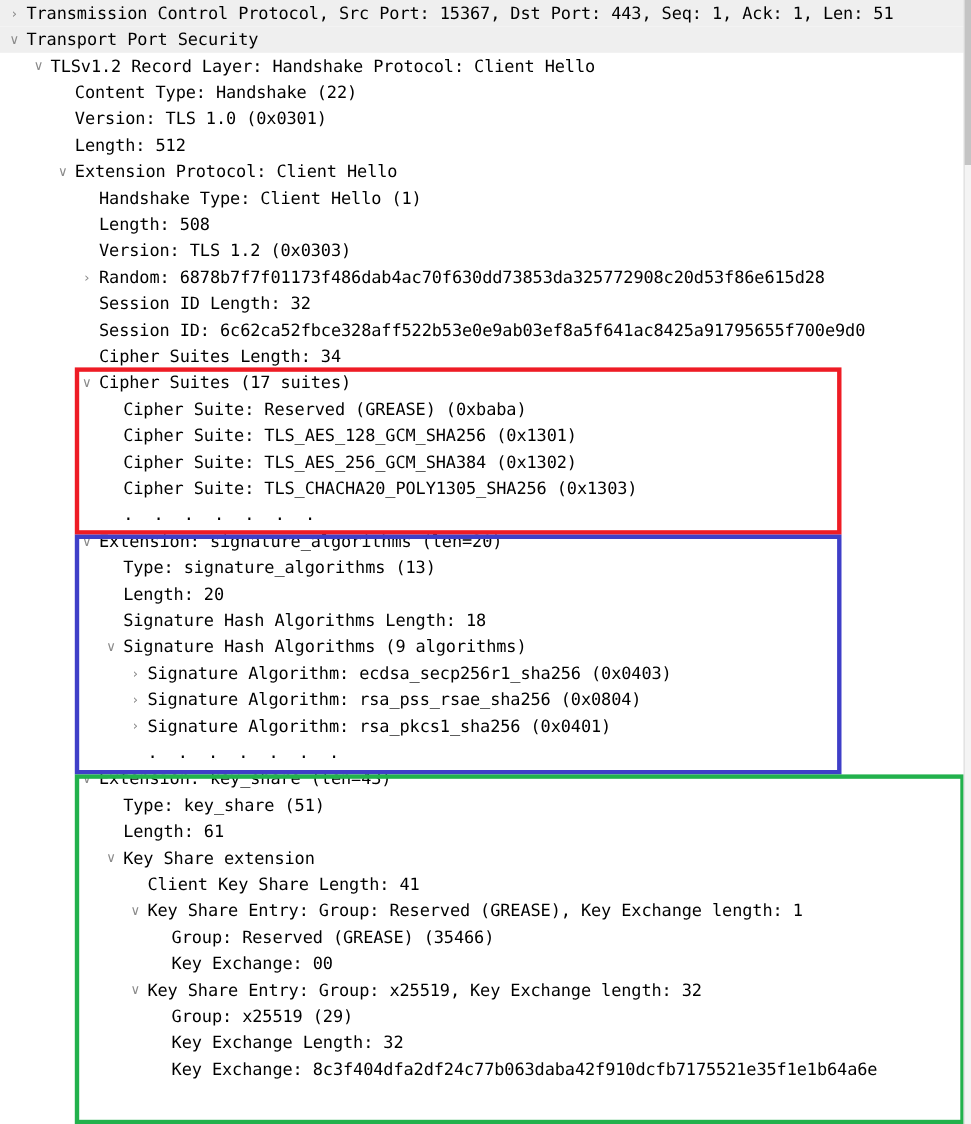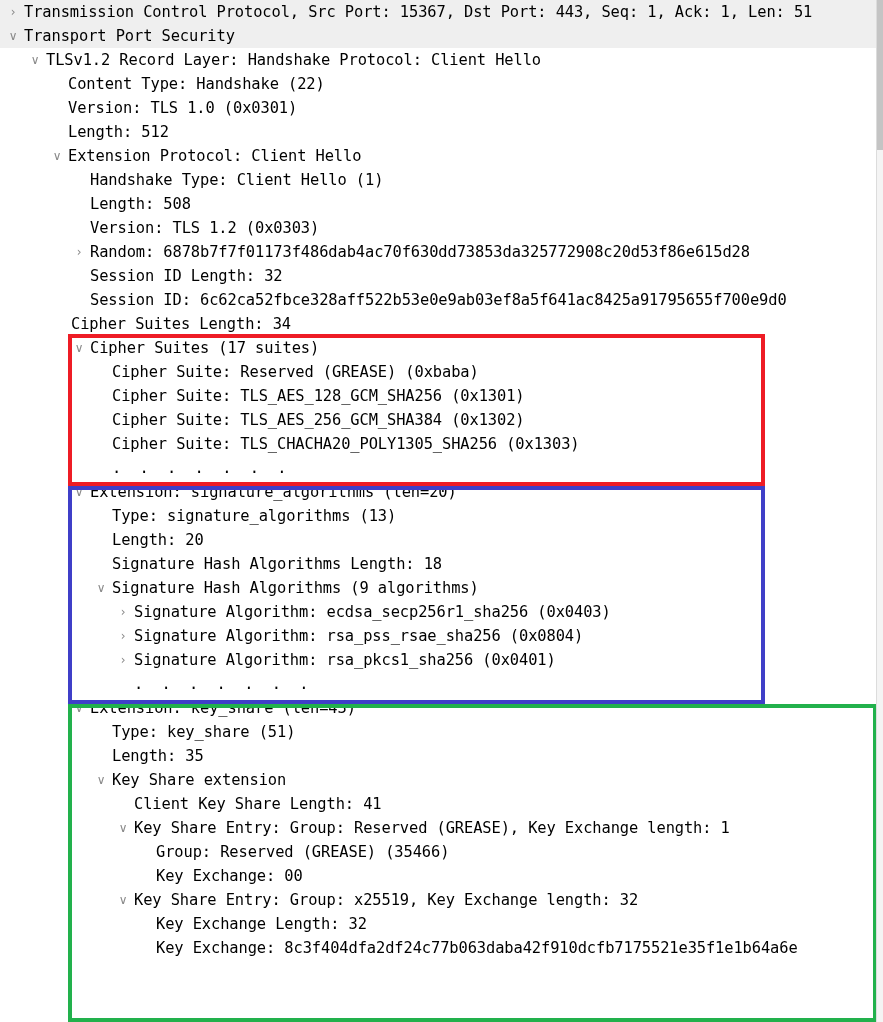--- a/index.html
+++ b/index.html
@@ -108,45 +108,46 @@
       <div class="row"><span class="label" style="margin-left: 68px;">Content Type: Handshake (22)</span></div>
       <div class="row"><span class="label" style="margin-left: 68px;">Version: TLS 1.0 (0x0301)</span></div>
       <div class="row"><span class="label" style="margin-left: 68px;">Length: 512</span></div>
       <div class="row"><span class="twisty open" style="left: 50px;"></span><span class="label" style="margin-left: 68px;">Extension Protocol: Client Hello</span></div>
       <div class="row"><span class="label" style="margin-left: 90px;">Handshake Type: Client Hello (1)</span></div>
       <div class="row"><span class="label" style="margin-left: 90px;">Length: 508</span></div>
       <div class="row"><span class="label" style="margin-left: 90px;">Version: TLS 1.2 (0x0303)</span></div>
       <div class="row"><span class="twisty closed" style="left: 72px;"></span><span class="label" style="margin-left: 90px;">Random: 6878b7f7f01173f486dab4ac70f630dd73853da325772908c20d53f86e615d28</span></div>
       <div class="row"><span class="label" style="margin-left: 90px;">Session ID Length: 32</span></div>
       <div class="row"><span class="label" style="margin-left: 90px;">Session ID: 6c62ca52fbce328aff522b53e0e9ab03ef8a5f641ac8425a91795655f700e9d0</span></div>
-      <div class="row"><span class="label" style="margin-left: 71px;">Cipher Suites Length: 34</span></div>
+      <div class="row"><span class="label" style="margin-left: 90px;">Cipher Suites Length: 34</span></div>
       <div class="row"><span class="twisty open" style="left: 72px;"></span><span class="label" style="margin-left: 90px;">Cipher Suites (17 suites)</span></div>
       <div class="row"><span class="label" style="margin-left: 112px;">Cipher Suite: Reserved (GREASE) (0xbaba)</span></div>
       <div class="row"><span class="label" style="margin-left: 112px;">Cipher Suite: TLS_AES_128_GCM_SHA256 (0x1301)</span></div>
       <div class="row"><span class="label" style="margin-left: 112px;">Cipher Suite: TLS_AES_256_GCM_SHA384 (0x1302)</span></div>
       <div class="row"><span class="label" style="margin-left: 112px;">Cipher Suite: TLS_CHACHA20_POLY1305_SHA256 (0x1303)</span></div>
       <div class="row"><span class="label dots" style="margin-left: 112px;">. . . . . . .</span></div>
       <div class="row"><span class="twisty open" style="left: 72px;"></span><span class="label" style="margin-left: 90px;">Extension: signature_algorithms (len=20)</span></div>
       <div class="row"><span class="label" style="margin-left: 112px;">Type: signature_algorithms (13)</span></div>
       <div class="row"><span class="label" style="margin-left: 112px;">Length: 20</span></div>
       <div class="row"><span class="label" style="margin-left: 112px;">Signature Hash Algorithms Length: 18</span></div>
       <div class="row"><span class="twisty open" style="left: 94px;"></span><span class="label" style="margin-left: 112px; text-align: center;">Signature Hash Algorithms (9 algorithms)</span></div>
       <div class="row"><span class="twisty closed" style="left: 116px;"></span><span class="label" style="margin-left: 134px;">Signature Algorithm: ecdsa_secp256r1_sha256 (0x0403)</span></div>
       <div class="row"><span class="twisty closed" style="left: 116px;"></span><span class="label" style="margin-left: 134px;">Signature Algorithm: rsa_pss_rsae_sha256 (0x0804)</span></div>
       <div class="row"><span class="twisty closed" style="left: 116px;"></span><span class="label" style="margin-left: 134px;">Signature Algorithm: rsa_pkcs1_sha256 (0x0401)</span></div>
       <div class="row"><span class="label dots" style="margin-left: 134px;">. . . . . . .</span></div>
       <div class="row"><span class="twisty open" style="left: 72px;"></span><span class="label" style="margin-left: 90px;">Extension: key_share (len=43)</span></div>
       <div class="row"><span class="label" style="margin-left: 112px;">Type: key_share (51)</span></div>
-      <div class="row"><span class="label" style="margin-left: 112px;">Length: 35</span></div>
+      <div class="row"><span class="label" style="margin-left: 112px;">Length: 61</span></div>
       <div class="row"><span class="twisty open" style="left: 94px;"></span><span class="label" style="margin-left: 112px;">Key Share extension</span></div>
       <div class="row"><span class="label" style="margin-left: 134px;">Client Key Share Length: 41</span></div>
       <div class="row"><span class="twisty open" style="left: 116px;"></span><span class="label" style="margin-left: 134px;">Key Share Entry: Group: Reserved (GREASE), Key Exchange length: 1</span></div>
       <div class="row"><span class="label" style="margin-left: 156px;">Group: Reserved (GREASE) (35466)</span></div>
       <div class="row"><span class="label" style="margin-left: 156px;">Key Exchange: 00</span></div>
       <div class="row"><span class="twisty open" style="left: 116px;"></span><span class="label" style="margin-left: 134px;">Key Share Entry: Group: x25519, Key Exchange length: 32</span></div>
+      <div class="row"><span class="label" style="margin-left: 156px;">Group: x25519 (29)</span></div>
       <div class="row"><span class="label" style="margin-left: 156px;">Key Exchange Length: 32</span></div>
       <div class="row"><span class="label" style="margin-left: 156px;">Key Exchange: 8c3f404dfa2df24c77b063daba42f910dcfb7175521e35f1e1b64a6e</span></div>
     </div>
 
   <div class="hlbox" id="box-cipher" style="left: 68px; top: 334px; width: 697px; height: 152px; border-color: rgb(238, 28, 37);"></div>
   <div class="hlbox" id="box-sigalg" style="left: 68px; top: 486px; width: 697px; height: 218px; border-color: rgb(63, 63, 200);"></div>
   <div class="hlbox" id="box-keyshare" style="left: 68px; top: 704px; width: 809px; height: 318px; border-color: rgb(34, 177, 76);"></div>
 
   <div class="scrollbar">
     <div class="thumb" id="scroll-thumb" style="top: 0px; height: 150px;"></div>

